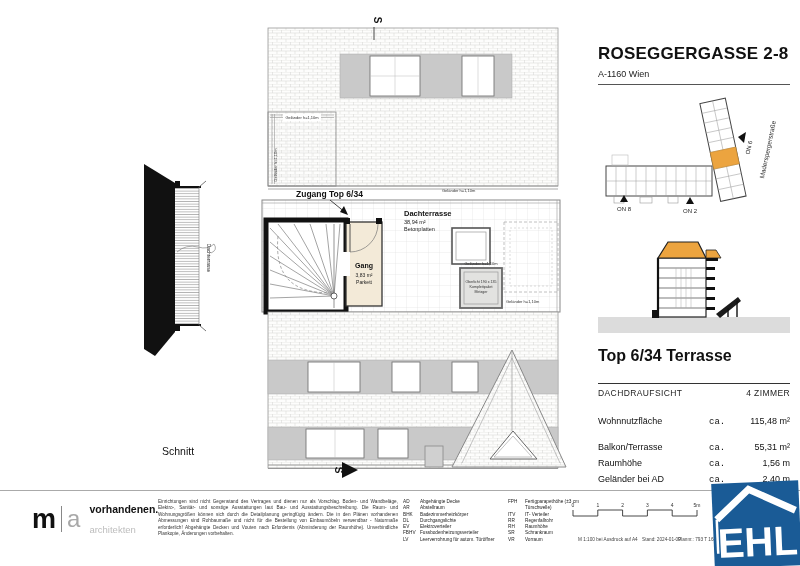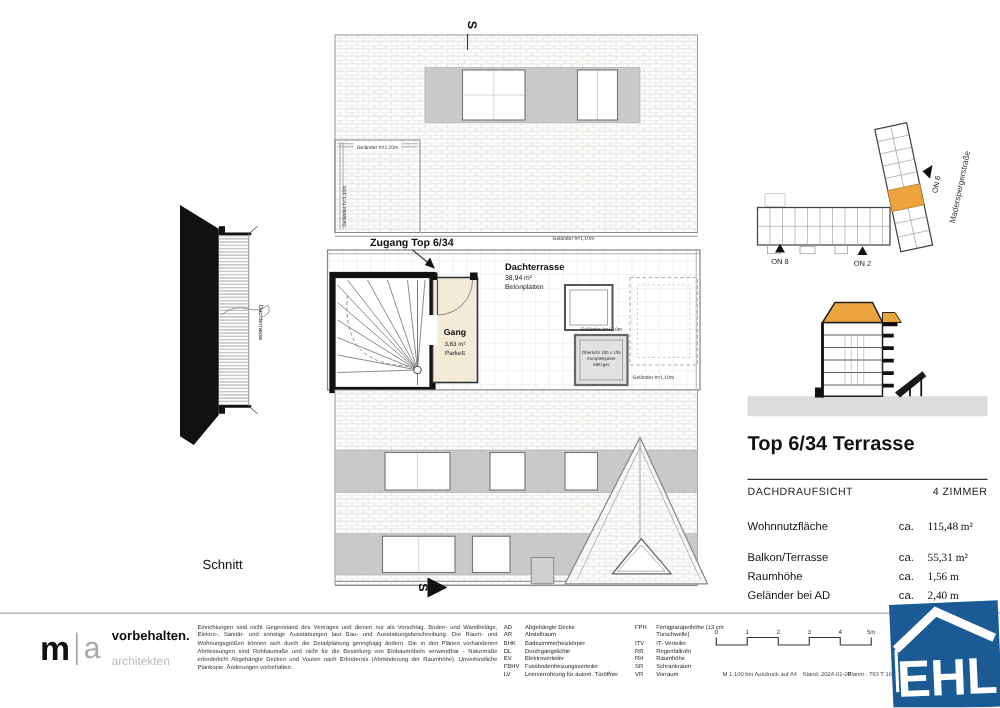--- a/index.html
+++ b/index.html
@@ -12,22 +12,22 @@
   .title-block .title{font-size:17px;font-weight:bold;letter-spacing:.2px;color:#111;}
   .title-block .subtitle{font-size:9px;margin-top:5px;color:#222;}
   .title-block .rule{border-bottom:1px solid #555;margin-top:5px;}
 
   
   .info-panel{position:absolute;left:598px;top:347px;width:192px;}
   .info-panel .ptitle{font-size:16px;font-weight:bold;color:#111;border-bottom:1.5px solid #333;padding-bottom:18px;}
   .row{display:flex;justify-content:space-between;font-size:8.5px;}
   .subrow{margin-top:4px;letter-spacing:.4px;color:#222;}
   .arearow{font-size:9px;line-height:15px;color:#111;}
-  .arearow .num{display:inline-block;width:48px;font-family:Liberation Serif, serif;}
-  .arearow .ca{display:inline-block;width:15px;text-align:left;margin-right:8px;}
+  .arearow .num{display:inline-block;width:48px;text-align:right;}
+  .arearow .ca{display:inline-block;width:15px;text-align:left;margin-right:18px;font-family:Liberation Mono, monospace;}
   .spacer16{height:16px;} .spacer10{height:10px;}
   .note{font-size:4.8px;color:#999;text-align:right;margin-top:-1px;}
 
   
   .footer{position:absolute;left:0;top:490px;width:800px;height:76px;border-top:1px solid #aaa;}
   .logo{position:absolute;left:32px;top:12px;display:flex;align-items:center;}
   .logo .m{font-size:27px;font-weight:bold;line-height:1;color:#111;}
   .logo .bar{width:1px;height:26px;background:#888;margin:0 5px;}
   .logo .a{font-size:24px;line-height:1;color:#a8a8a8;}
   .logo .names{margin-left:9px;}
@@ -218,20 +218,25 @@
       <rect x="706" y="277" width="9" height="3" fill="#111"></rect>
       <rect x="706" y="287" width="9" height="3" fill="#111"></rect>
       <rect x="706" y="297" width="9" height="3" fill="#111"></rect>
       <rect x="706" y="307" width="9" height="3" fill="#111"></rect>
       <rect x="652" y="310" width="6" height="8" fill="#111"></rect>
       <polygon points="716,314 738,297 741,301 720,318" fill="#1a1a1a"></polygon>
       <path d="M737 301 V317 M728 308 V317" stroke="#111" stroke-width="1.4"></path>
     </g>
   </svg>
 
+  <div class="title-block">
+    <div class="title">ROSEGGERGASSE 2-8</div>
+    <div class="subtitle">A-1160 Wien</div>
+    <div class="rule"></div>
+  </div>
 
   <div class="info-panel">
     <div class="ptitle">Top 6/34 Terrasse</div>
     <div class="row subrow">
       <span>DACHDRAUFSICHT</span>
       <span>4 ZIMMER</span>
     </div>
     <div class="spacer16"></div>
     <div class="row arearow">
       <span>Wohnnutzfläche</span>
@@ -253,21 +258,21 @@
     <div class="note">(wenn nicht anders angegeben)</div>
   </div>
 
   <div class="footer">
 
     <div class="logo">
       <span class="m">m</span>
       <span class="bar"></span>
       <span class="a">a</span>
       <span class="names">
-        <div class="n1">vorbehalten.</div>
+        <div class="n1">vorhandenen.</div>
         <div class="n2">architekten</div>
       </span>
     </div>
 
     <div class="disclaimer">Einrichtungen sind nicht Gegenstand des Vertrages und dienen nur als Vorschlag. Boden- und Wandbeläge, Elektro-, Sanitär- und sonstige Ausstattungen laut Bau- und Ausstattungsbeschreibung. Die Raum- und Wohnungsgrößen können sich durch die Detailplanung geringfügig ändern. Die in den Plänen vorhandenen Abmessungen sind Rohbaumaße und nicht für die Bestellung von Einbaumöbeln verwendbar - Naturmaße erforderlich! Abgehängte Decken und Vouten nach Erfordernis (Abminderung der Raumhöhe). Unverbindliche Plankopie, Änderungen vorbehalten.</div>
 
     <div class="legend legend1">
       <div class="lrow">
           <span class="abbr">AD</span>
           <span class="ldef">Abgehängte Decke</span>

